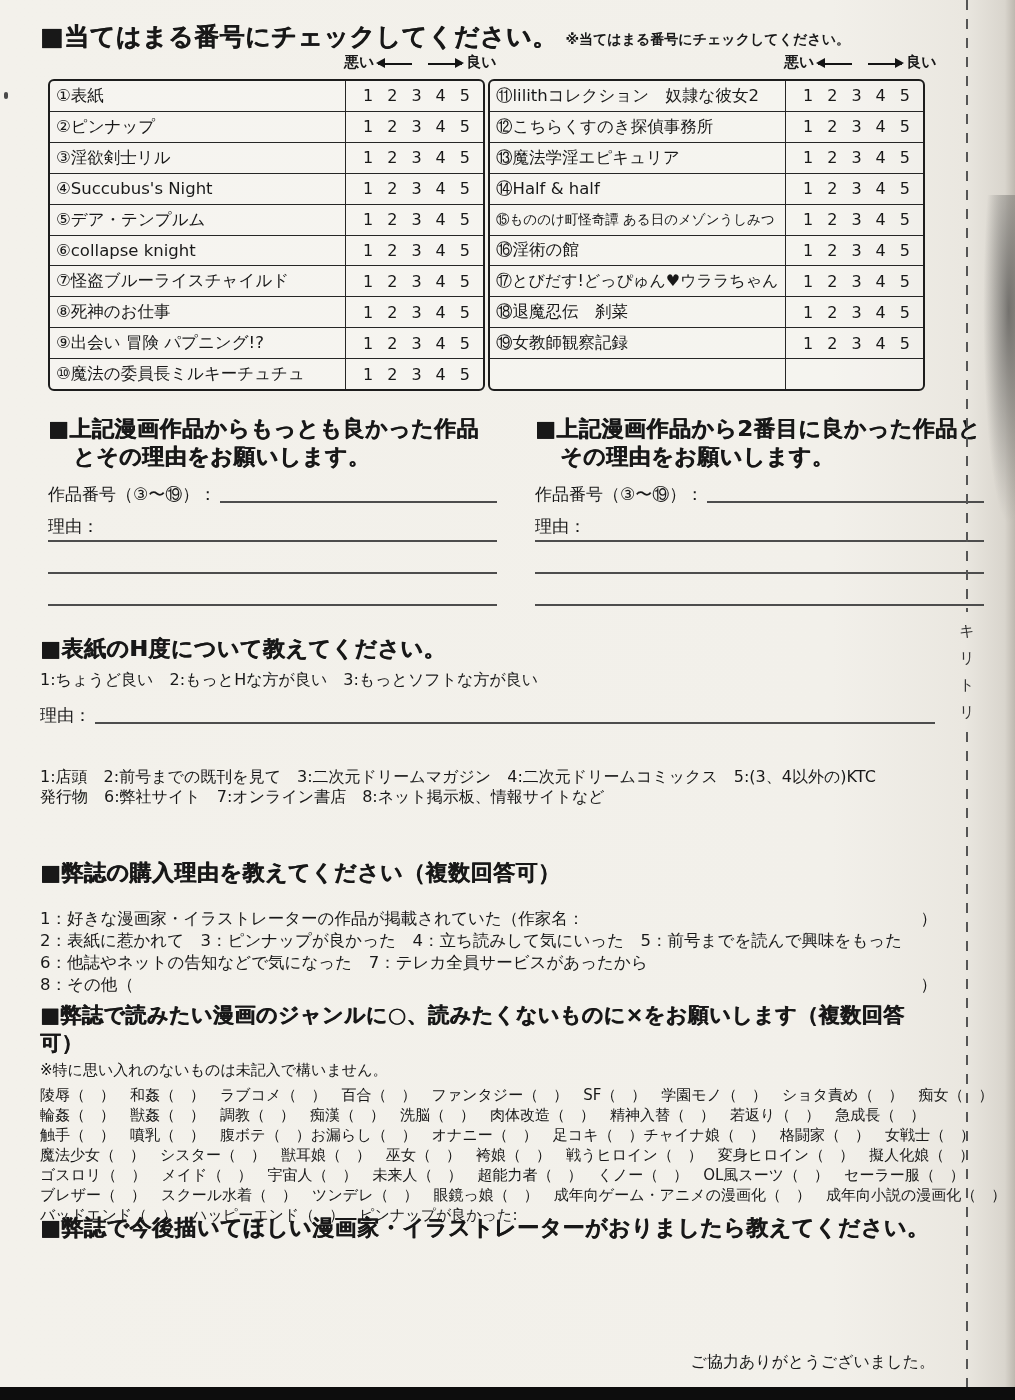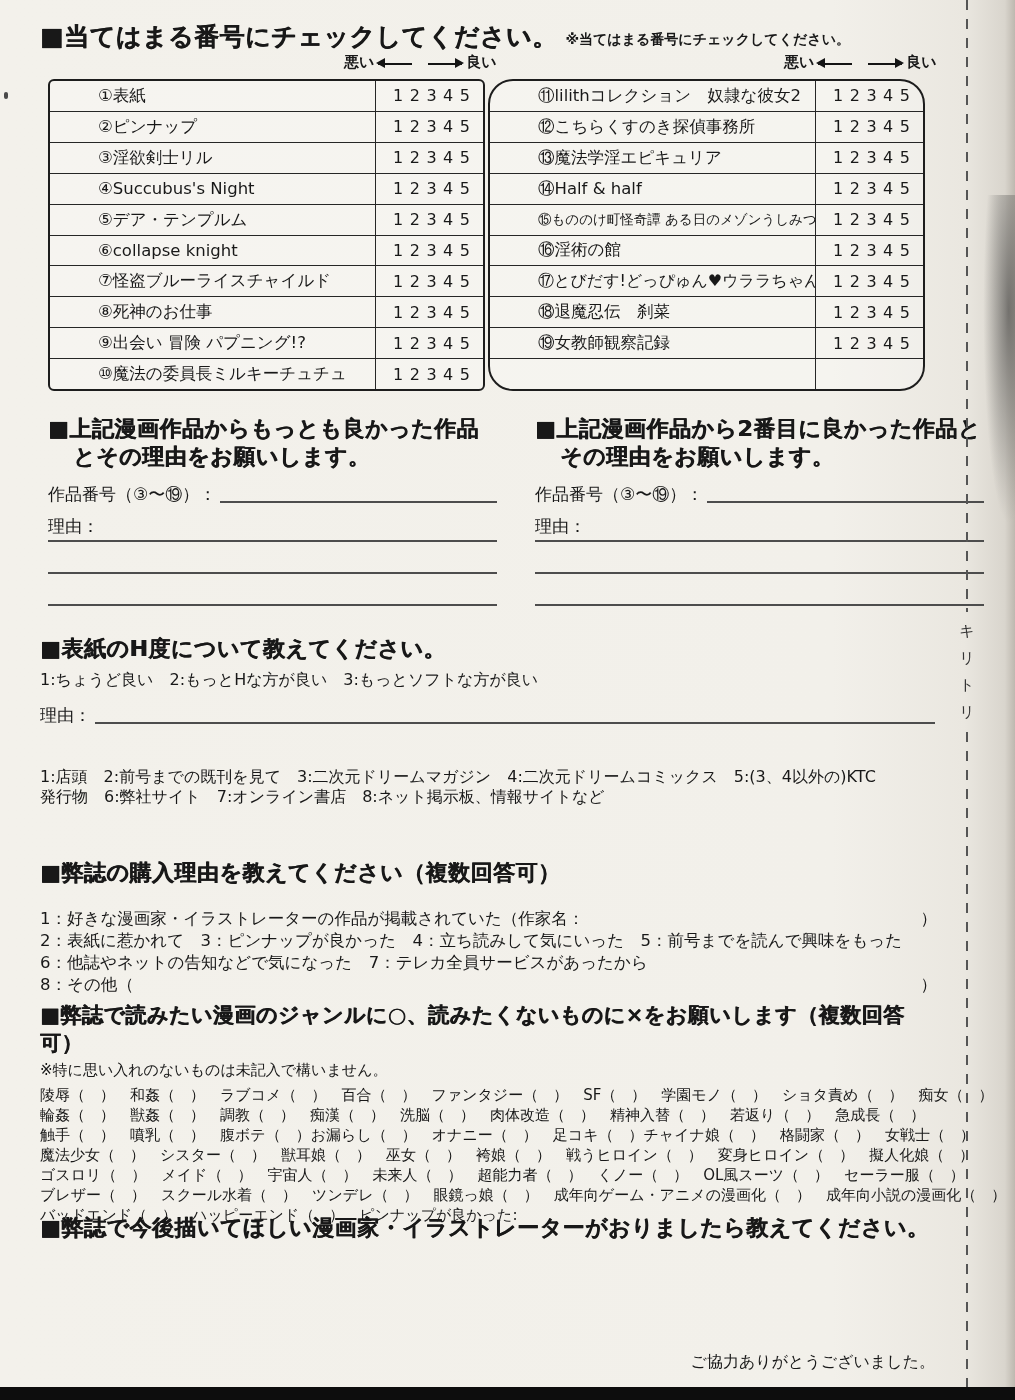--- a/index.html
+++ b/index.html
@@ -16,21 +16,21 @@
   .h4 { font-size:21px; }
   .note-sm { font-size:14px; font-weight:bold; }
   .opts { font-size:16px; line-height:20px; }
 
   
   .rating-table { border:2.5px solid #1d1d1d; border-radius:6px; display:flex; flex-direction:column;
                   width:437px; height:312px; box-sizing:border-box; background:rgba(255,255,255,0.25); }
   .t-row { flex:1; display:flex; align-items:stretch; }
   .t-row + .t-row { border-top:1.5px solid #262626; }
   .t-title { width:296px; border-right:1.5px solid #262626; display:flex; align-items:center;
-             padding-left:18px; box-sizing:border-box; overflow:hidden;margin-left:30px; }
+             padding-left:6px; box-sizing:border-box; overflow:hidden; }
   .t-title span { white-space:nowrap; font-size:16.5px; }
   .t-nums { flex:1; display:flex; align-items:center; justify-content:space-between;
             padding:0 13px 0 17px; font-size:16px; }
 
   
   .scale { display:flex; align-items:center; font-size:15px; font-weight:bold; gap:4px; }
   .arr { position:relative; height:2px; background:#141414; width:34px; margin-top:2px; }
   .arr.l::before { content:""; position:absolute; left:-2px; top:-4.5px;
                    border-right:9px solid #141414; border-top:5.5px solid transparent; border-bottom:5.5px solid transparent; }
   .arr.r::after { content:""; position:absolute; right:-2px; top:-4.5px;
@@ -201,21 +201,21 @@
       </div>
       <div class="t-nums">
         <span>1</span>
         <span>2</span>
         <span>3</span>
         <span>4</span>
         <span>5</span>
       </div>
     </div>
   </div>
-<div id="right-table" class="abs rating-table" style="left:488px; top:79px;border-radius:25px;">
+<div id="right-table" class="abs rating-table" style="left:488px; top:79px;">
     <div class="t-row">
       <div class="t-title">
         <span>⑪lilithコレクション　奴隷な彼女2</span>
       </div>
       <div class="t-nums">
         <span>1</span>
         <span>2</span>
         <span>3</span>
         <span>4</span>
         <span>5</span>

